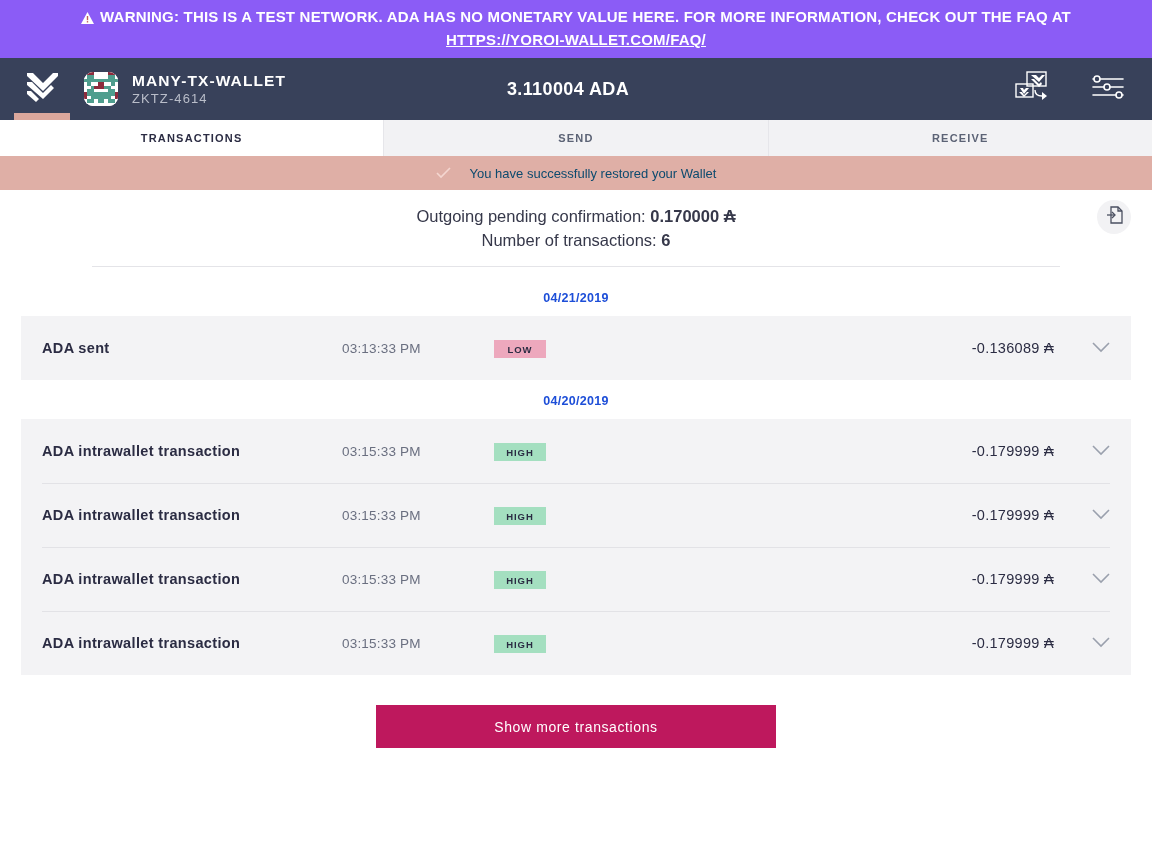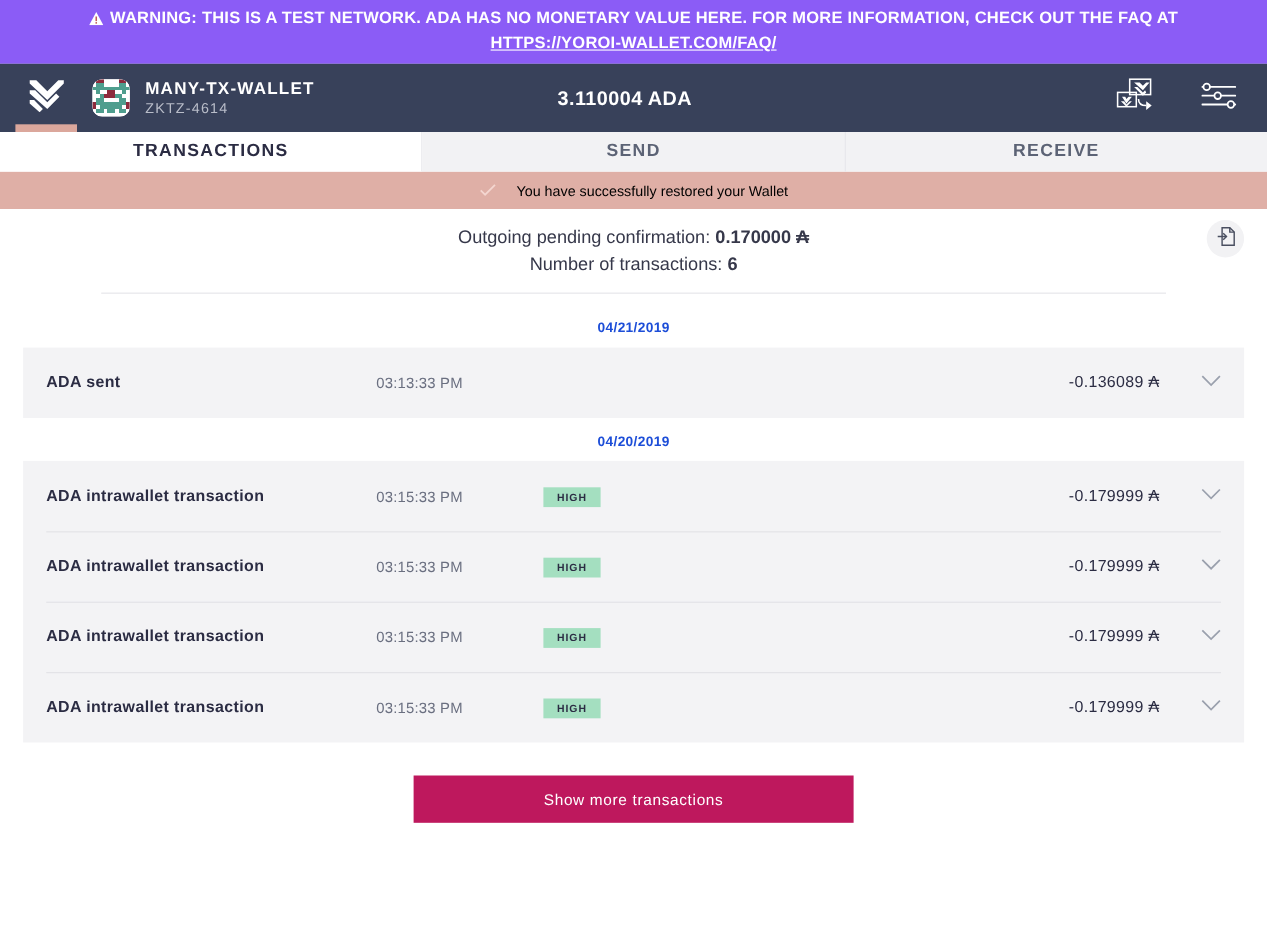--- a/index.html
+++ b/index.html
@@ -109,35 +109,35 @@
   }
   .icon-btn { cursor: pointer; display: flex; align-items: center; }
 
   
   .tabs { display: flex; height: 36px; }
   .tab {
     flex: 1 1 0;
     display: flex;
     align-items: center;
     justify-content: center;
-    font-size: 16px;
+    font-size: 11px;
     font-weight: bold;
     letter-spacing: 1.2px;
     background: #f2f2f4;
     color: #5c6375;
     cursor: pointer;
     border-right: 1px solid #e6e6ea;
   }
   .tab:last-child { border-right: none; }
   .tab.active { background: #ffffff; color: #2b2c43; }
 
   
   .notification {
     background: #dfafa6;
-    color: #000000;
+    color: #0c4a6e;
     height: 34px;
     display: flex;
     align-items: center;
     justify-content: center;
     gap: 19px;
     font-size: 13px;
   }
   .check-icon { display: flex; align-items: center; }
 
   
@@ -419,20 +419,23 @@
     </div>
     <div class="summary-rule"></div>
   </div>
 
   <div>
     <div class="date-header">04/21/2019</div>
     <div class="tx-card">
       <div class="tx-row">
         <div class="tx-title">ADA sent</div>
         <div class="tx-time">03:13:33 PM</div>
+        <div class="tx-badge-cell">
+          <span class="badge low">LOW</span>
+        </div>
         <div class="tx-amount">-0.136089 ₳</div>
         <div class="tx-chevron">
           <span>
             <svg width="18" height="11" viewBox="0 0 18 11">
               <polyline points="1,1 9,9 17,1" fill="none" stroke="#9aa0ad" stroke-width="1.6"></polyline>
             </svg>
           </span>
         </div>
       </div>
     </div>

